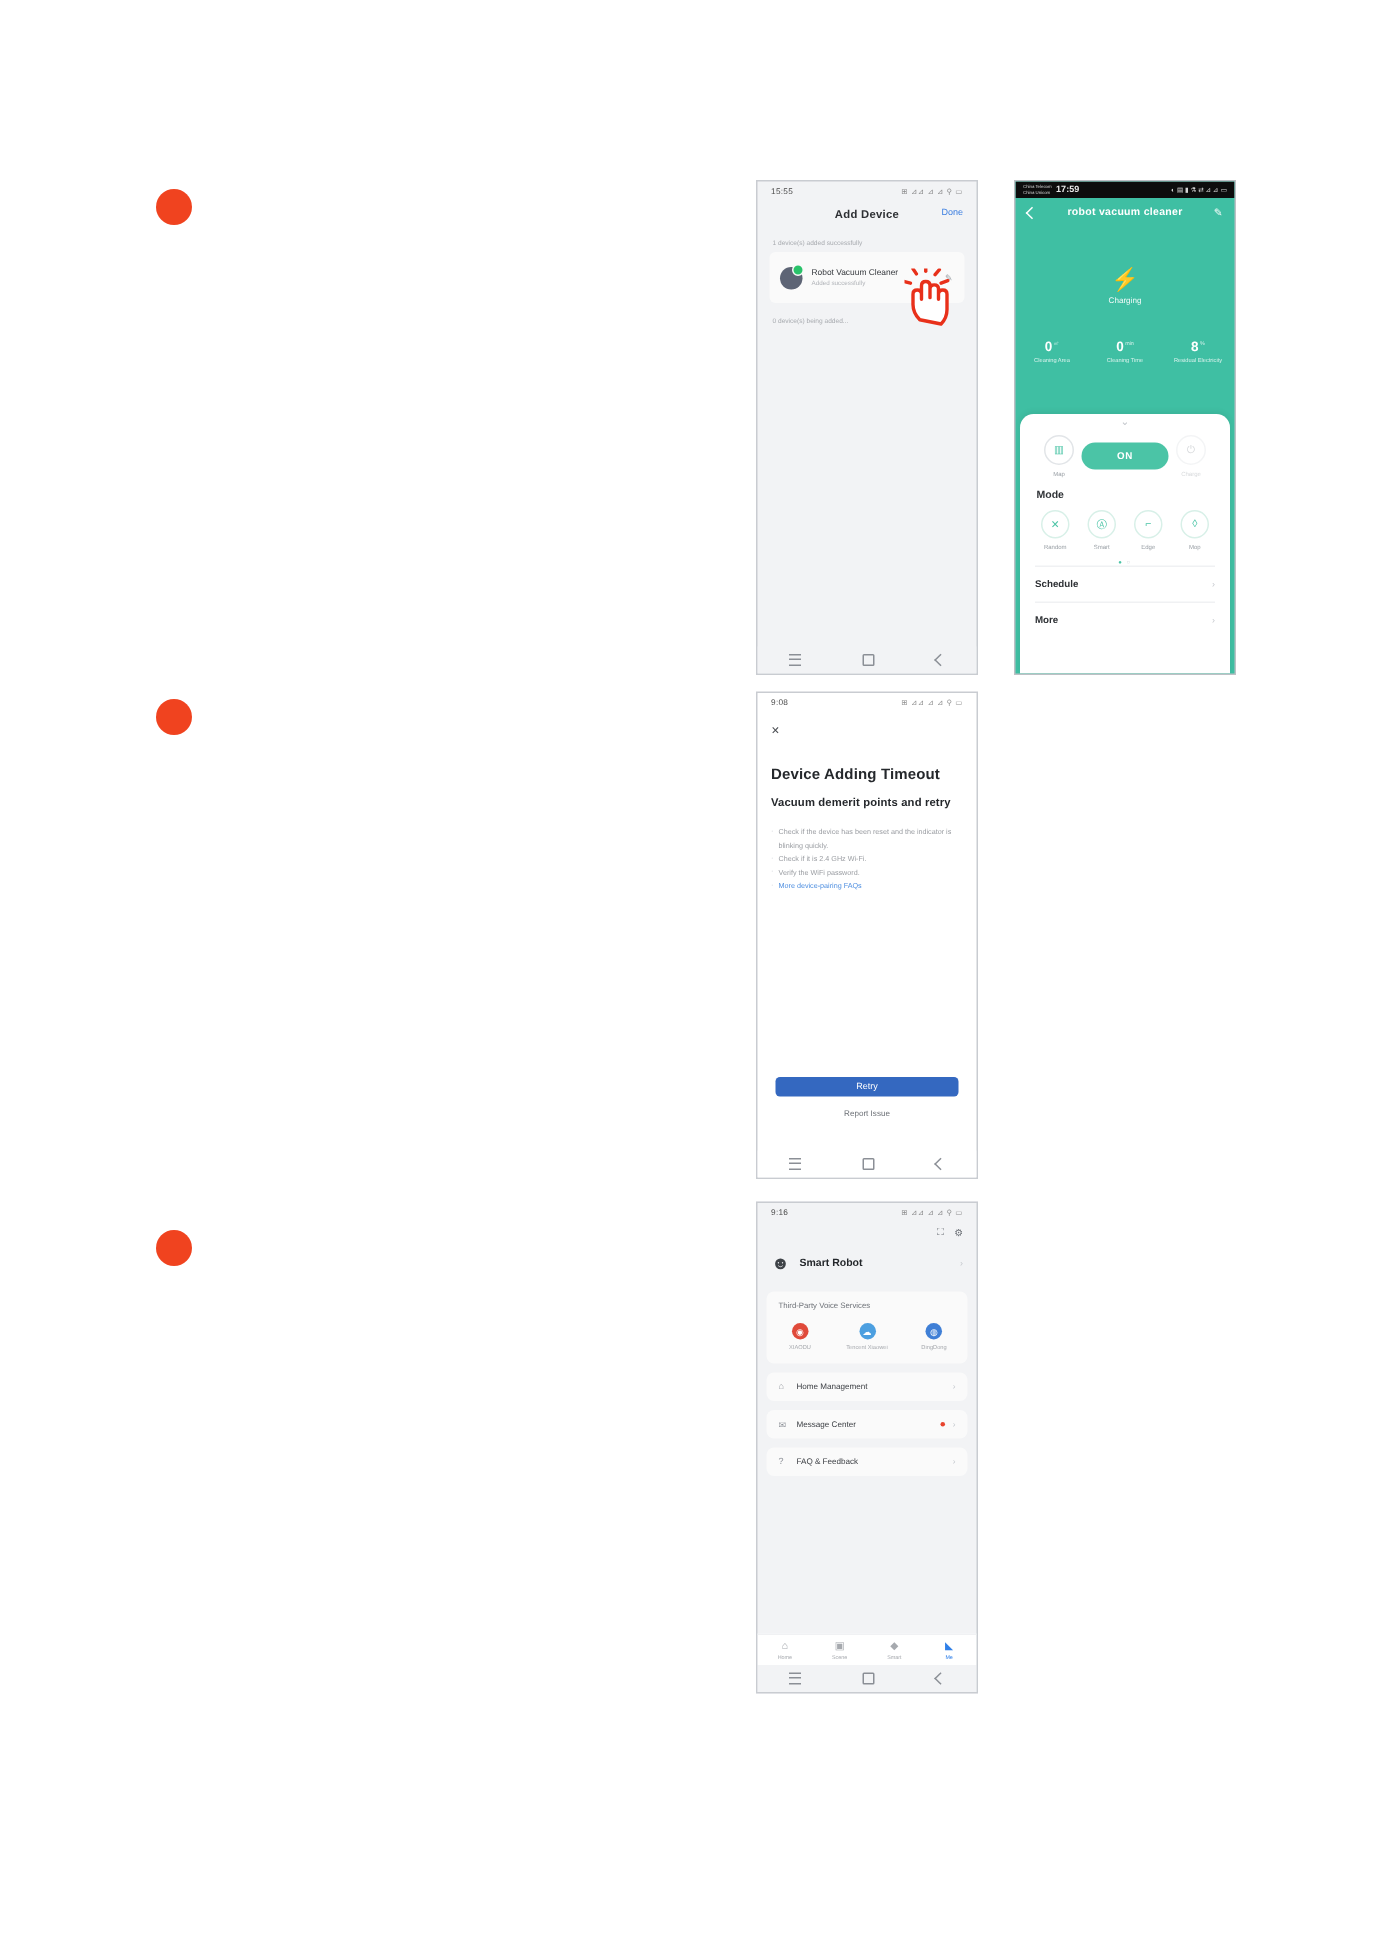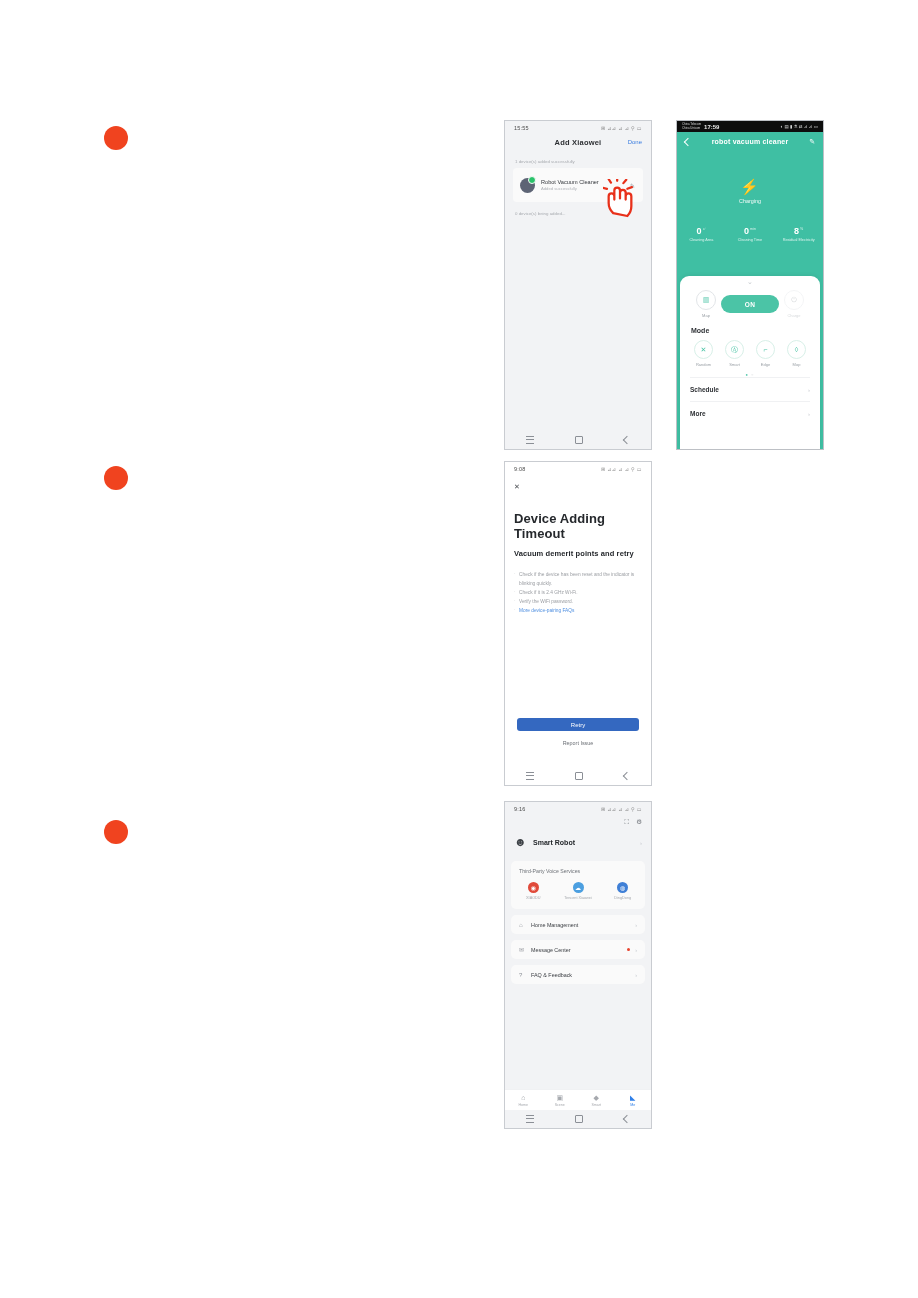--- a/index.html
+++ b/index.html
@@ -63,21 +63,21 @@
   #p2 .modes .mi{width:17px;height:17px;border-radius:50%;border:1px solid #d8f0e8;color:#4bc4a6;display:flex;align-items:center;justify-content:center;font-size:7px;margin:0 auto;}
   #p2 .modes .ml{font-size:4px;color:#9aa0a6;margin-top:3px;}
   #p2 .dots{text-align:center;margin-top:5px;font-size:4px;color:#cfd3d7;letter-spacing:1px;}
   #p2 .dots b{color:#4bc4a6;}
   #p2 .row{margin:0 10px;border-top:1px solid #f0f1f3;height:23px;display:flex;align-items:center;justify-content:space-between;font-size:6.5px;color:#2f3236;font-weight:bold;}
   #p2 .row .ch{color:#c4c8cd;font-size:6px;font-weight:normal;}
 
   
   #p3{left:504px;top:461px;width:146px;height:323px;background:#fff;}
   #p3 .close{font-size:7px;color:#4a4d52;padding:8px 0 0 9px;}
-  #p3 h1{font-size:13px;font-weight:bold;color:#25282c;margin:20px 0 0 9px;letter-spacing:.1px;}
+  #p3 h1{font-size:10px;font-weight:bold;color:#25282c;margin:20px 0 0 9px;letter-spacing:.1px;}
   #p3 h2{font-size:7.5px;font-weight:bold;color:#25282c;margin:8px 0 0 9px;letter-spacing:.1px;}
   #p3 ul{list-style:none;margin:12px 0 0 0;padding:0 12px 0 14px;}
   #p3 li{font-size:4.8px;color:#9a9da2;line-height:9px;position:relative;}
   #p3 li:before{content:"·";position:absolute;left:-5px;top:-1px;color:#c3c6cb;}
   #p3 li.link{color:#4f8fe0;}
   #p3 .retry{position:absolute;left:12px;right:12px;bottom:54px;height:13px;background:#3468c0;border-radius:3px;color:#fff;display:flex;align-items:center;justify-content:center;font-size:6px;}
   #p3 .report{position:absolute;left:0;right:0;bottom:39px;text-align:center;font-size:5.4px;color:#6b6f75;}
   #p3 .navbar{background:#fff;}
 
   
@@ -110,21 +110,21 @@
 <div class="marker" style="left:104px;top:126px;"></div>
 <div class="marker" style="left:104px;top:466px;"></div>
 <div class="marker" style="left:104px;top:820px;"></div>
 
 <div class="phone" id="p1">
   <div class="statusbar">
     <span>15:55</span>
     <span class="sb-icons">⊞ ⊿⊿ ⊿ ⊿ ⚲ ▭</span>
   </div>
   <div class="titlebar">
-    <span class="title">Add Xiaowei</span>
+    <span class="title">Add Device</span>
     <span class="done">Done</span>
   </div>
   <div class="seclabel">1 device(s) added successfully</div>
   <div class="card">
     <div class="dev-ico"></div>
     <div class="dev-txt">
       <div class="dev-name">Robot Vacuum Cleaner</div>
       <div class="dev-sub">Added successfully</div>
     </div>
     <span class="pencil">✎</span>

